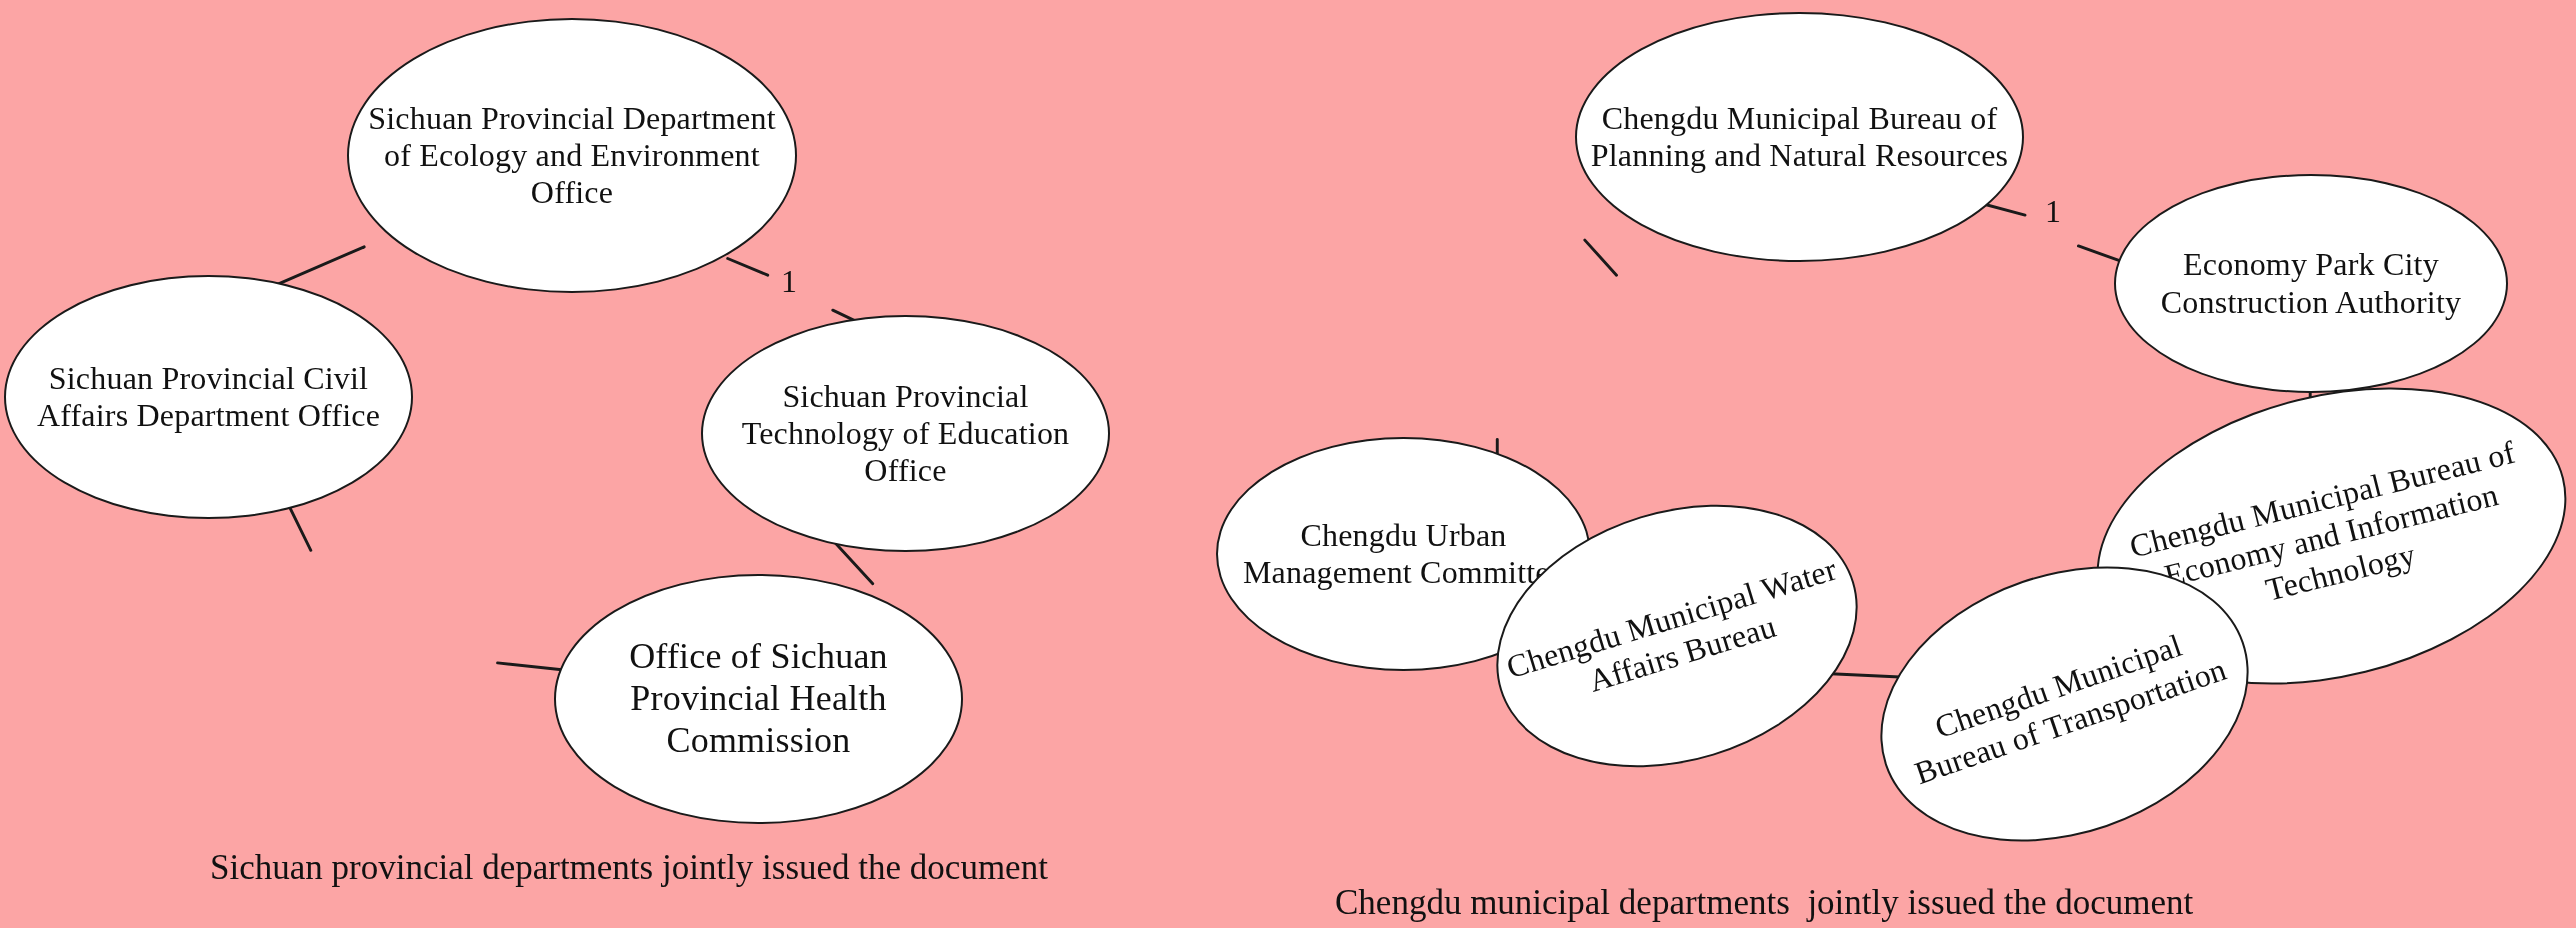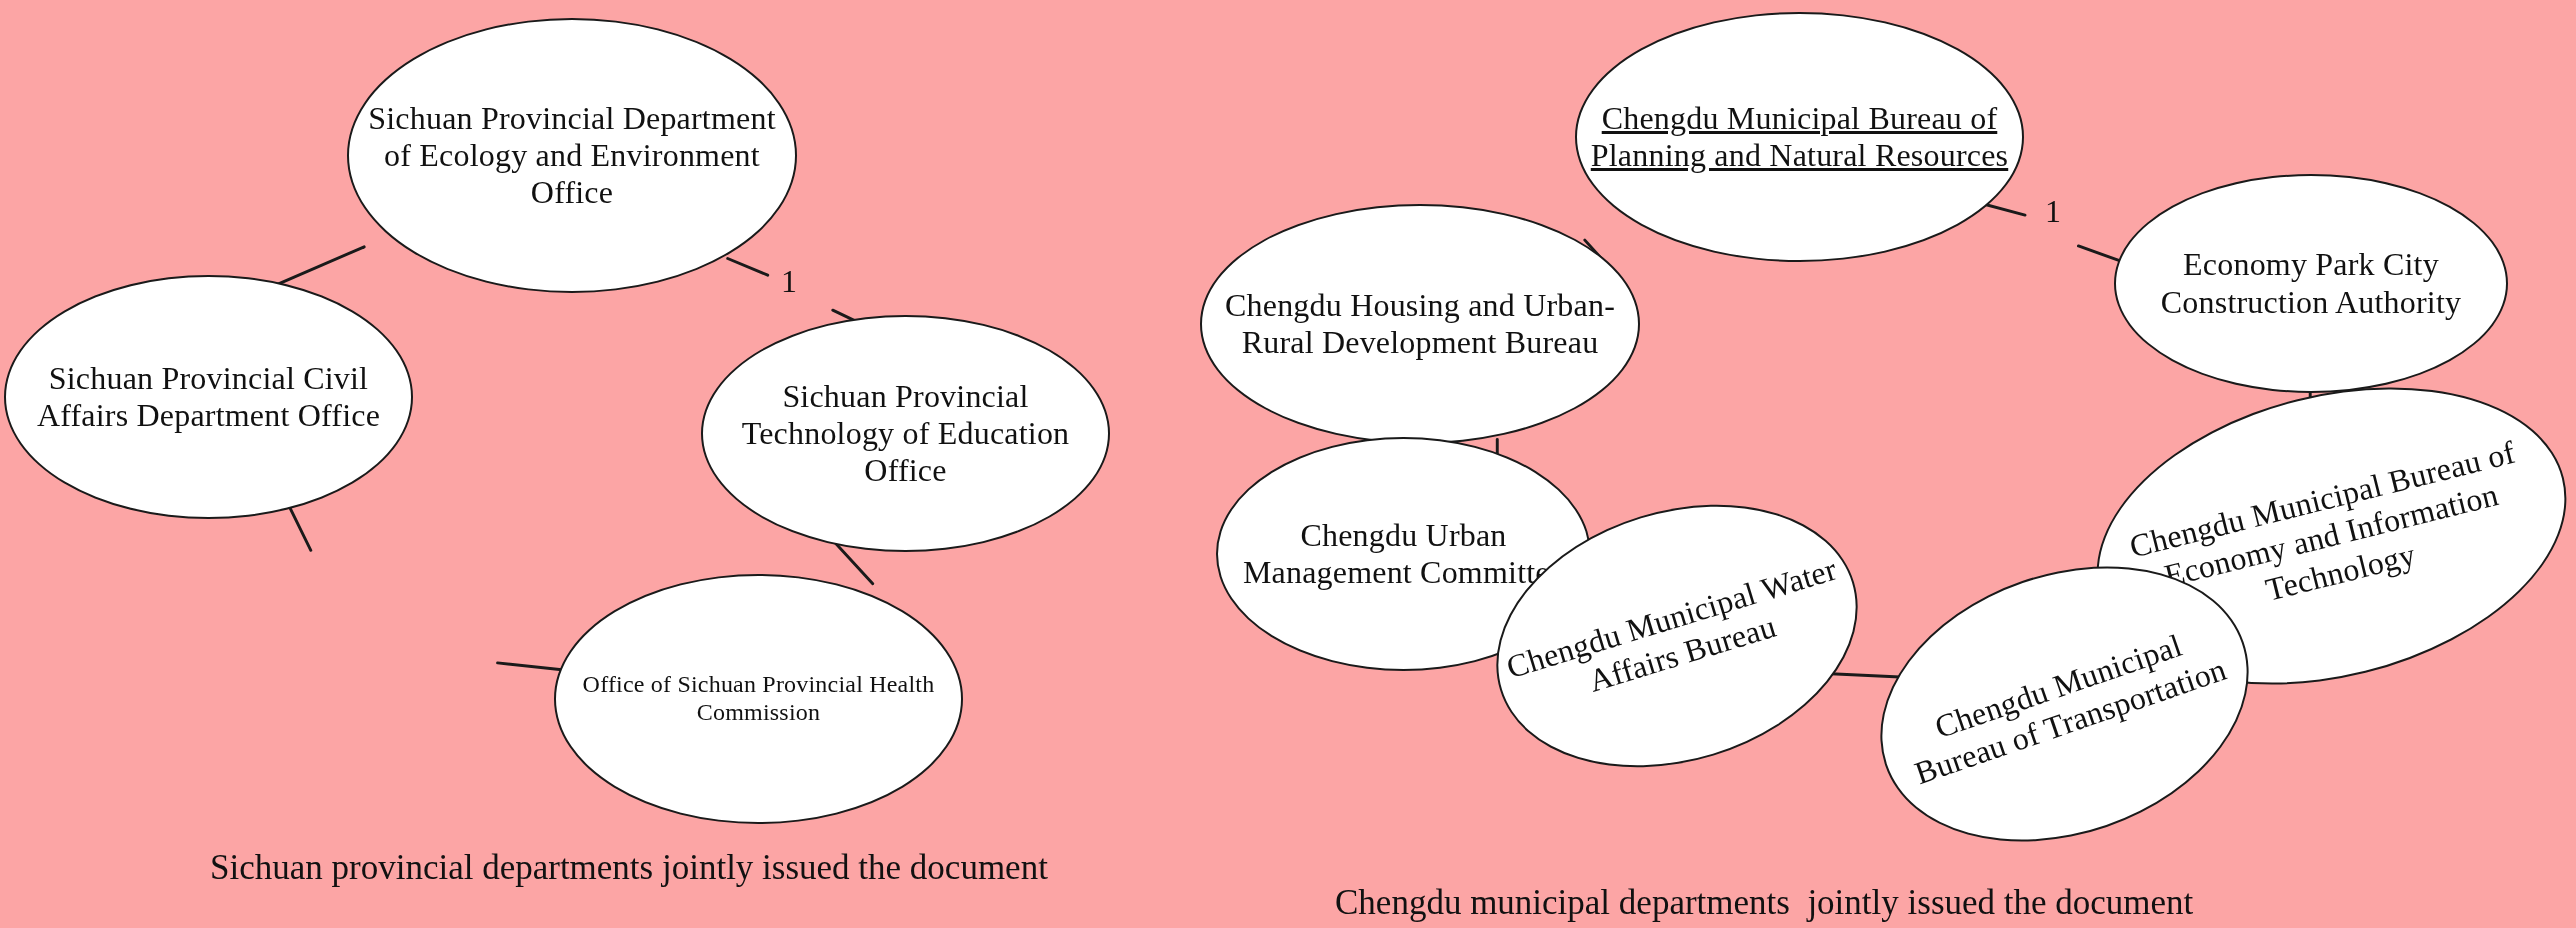--- a/index.html
+++ b/index.html
@@ -103,34 +103,31 @@
   <div class="node" style="left:4px; top:275px; width:409px; height:244px;">
     <span class="label" style="font-size:32px;">Sichuan Provincial Civil Affairs Department Office</span>
   </div>
 
   <div class="node" style="left:701px; top:315px; width:409px; height:237px;">
     <span class="label" style="font-size:32px;">Sichuan Provincial Technology of Education Office</span>
   </div>
 
 
   <div class="node" style="left:554px; top:574px; width:409px; height:250px;">
-    <span class="label" style="font-size:24px;">Office of Sichuan Provincial Health Commission</span>
+    <span class="label" style="font-size:36px;">Office of Sichuan Provincial Health Commission</span>
   </div>
 
   <div class="marker" style="left:781px; top:265px;">1</div>
 
   <div class="caption" style="left:210px; top:849px;">Sichuan provincial departments jointly issued the document</div>
 
-  <div class="node" style="left:1575px; top:11.7px; width:449px; height:250px;text-decoration:underline;">
+  <div class="node" style="left:1575px; top:11.7px; width:449px; height:250px;">
     <span class="label" style="font-size:32px;">Chengdu Municipal Bureau of Planning and Natural Resources</span>
   </div>
 
-  <div class="node" style="left:1200px; top:204px; width:440px; height:240px;">
-    <span class="label" style="font-size:32px;">Chengdu Housing and Urban-Rural Development Bureau</span>
-  </div>
 
   <div class="node" style="left:2114px; top:174px; width:394px; height:219px;">
     <span class="label" style="font-size:32px;">Economy Park City Construction Authority</span>
   </div>
 
   <div class="node" style="left:1216px; top:437px; width:375px; height:234px;">
     <span class="label" style="font-size:32px;">Chengdu Urban Management Committee</span>
   </div>
 
   <div class="node" style="left:2092px; top:395px; width:479px; height:282px; transform:rotate(-14deg);">

